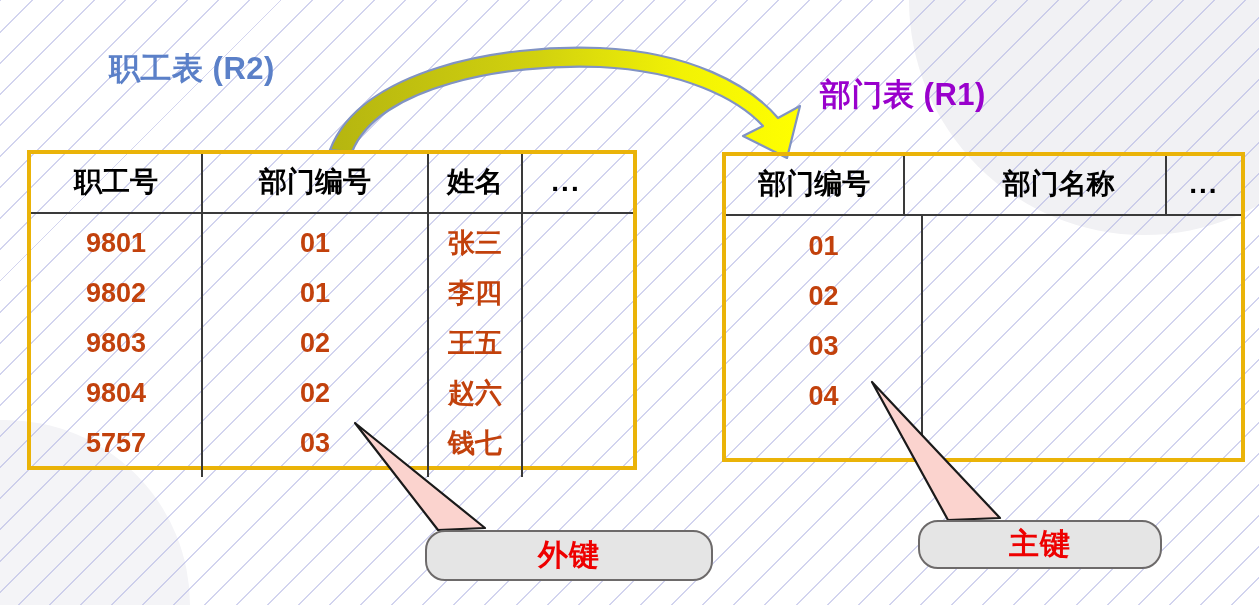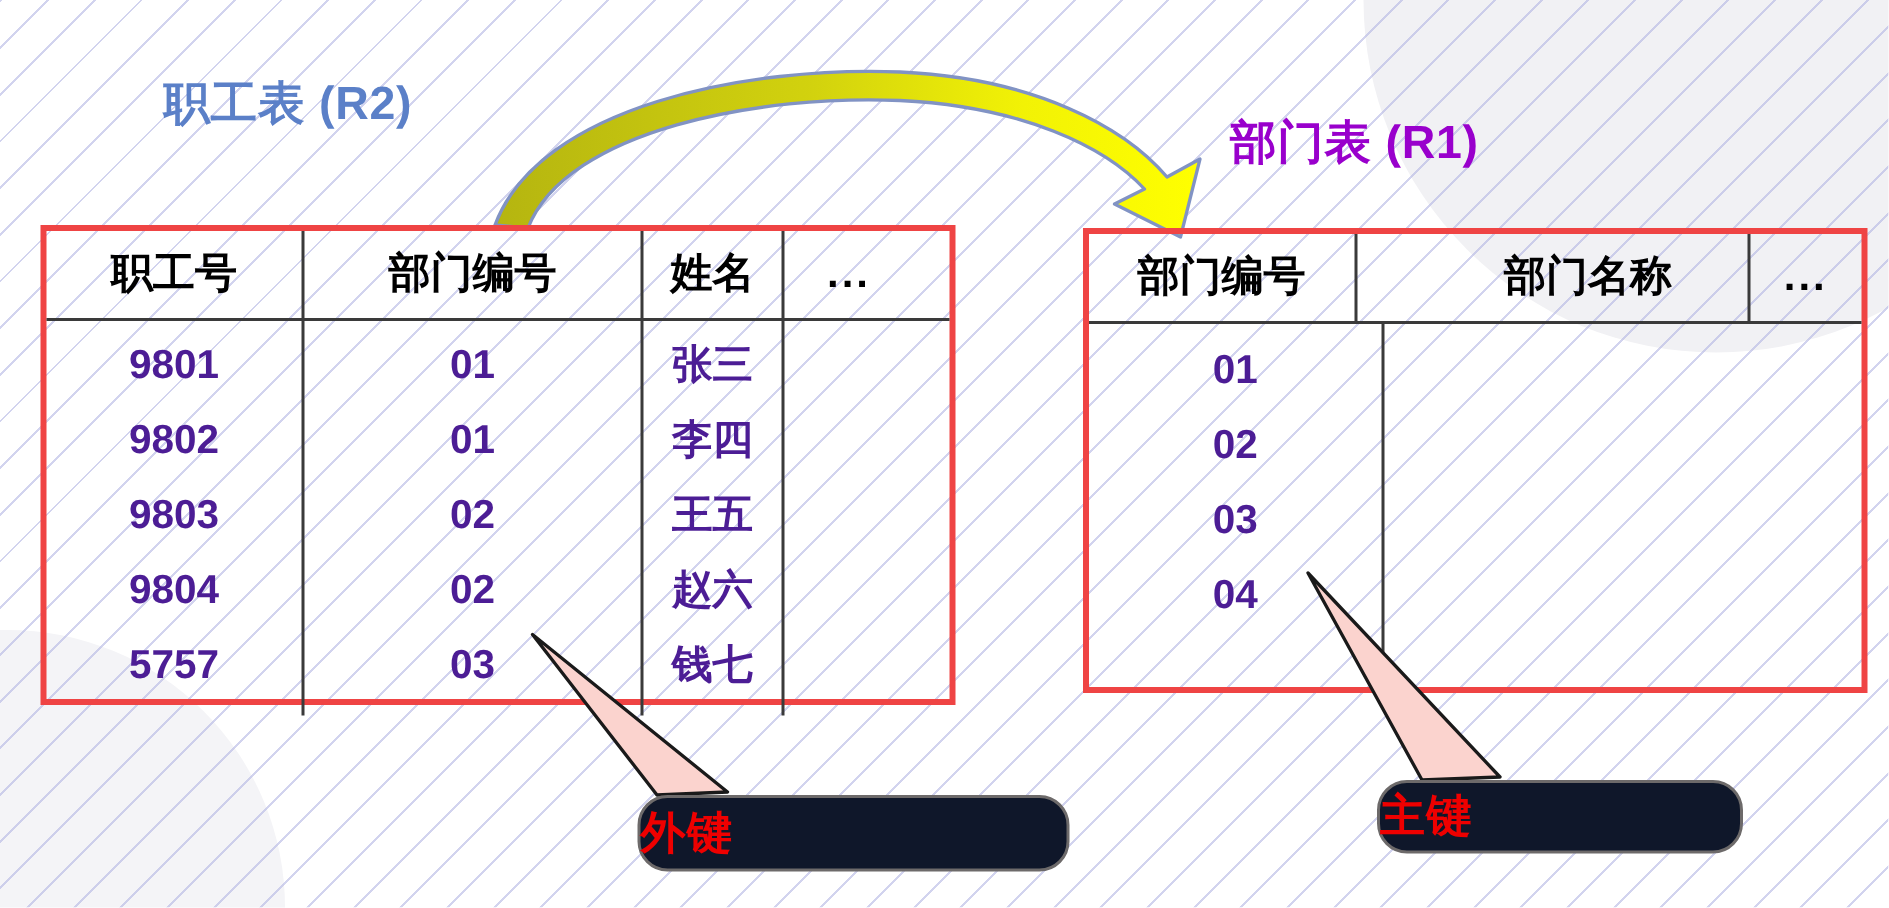--- a/index.html
+++ b/index.html
@@ -32,21 +32,21 @@
   .tbl-title{
     position:absolute;white-space:nowrap;
     font-weight:bold;font-size:31px;letter-spacing:.5px;
   }
   #title-left{ left:109px; top:48px; color:#5b80c8; }
   #title-right{ left:820px; top:74px; color:#9900cc; }
 
   
   .rel-table{
     position:absolute;
-    border:4px solid #ef4444;
+    border:4px solid #eab308;
     background:transparent;
     box-sizing:border-box;
     display:flex;flex-direction:column;
   }
   #table-left { left:27px;  top:150px; width:610px; height:320px; }
   #table-right{ left:722px; top:152px; width:523px; height:310px; }
 
   .thead-row{
     display:flex;
     border-bottom:2.5px solid #3a3a3a;
@@ -66,21 +66,21 @@
   .bcol{
     box-sizing:border-box;
     display:flex;flex-direction:column;align-items:center;
     justify-content:flex-start;
     padding-top:13px;
     border-right:2.5px solid #3a3a3a;
   }
   .bcol:last-child{border-right:none;}
 
   .cellval{
-    font-size:27px;font-weight:bold;color:#4c1d95;
+    font-size:27px;font-weight:bold;color:#c2410c;
     line-height:1;
     height:32px;display:flex;align-items:center;
     margin-bottom:18px;
   }
   .dots{
     letter-spacing:2px;font-size:28px;font-weight:bold;line-height:.6;
   }
 
   
   #table-left  .c0{width:172px;}
@@ -95,24 +95,24 @@
   
   #table-right .bcol{padding-top:14px;}
 
   
   #link-arrow{ position:absolute; left:300px; top:40px; width:540px; height:125px; }
 
   
   .callout-tail{position:absolute;}
   .callout-box{
     position:absolute;
-    background:#0f172a;
+    background:#e5e5e5;
     border:2px solid #6d6a6a;
     border-radius:20px;
-    display:flex;align-items:center;
+    display:flex;align-items:center;justify-content:center;
     box-sizing:border-box;
   }
   .callout-label{
     font-size:30px;font-weight:bold;color:#ee0000;letter-spacing:1px;
   }
   #callout-fk-box{ left:425px; top:530px; width:288px; height:51px; }
   #callout-pk-box{ left:918px; top:520px; width:244px; height:49px; }
   #callout-fk-tail{ left:340px; top:410px; width:260px; height:130px; }
   #callout-pk-tail{ left:860px; top:370px; width:220px; height:160px; }
 </style>

